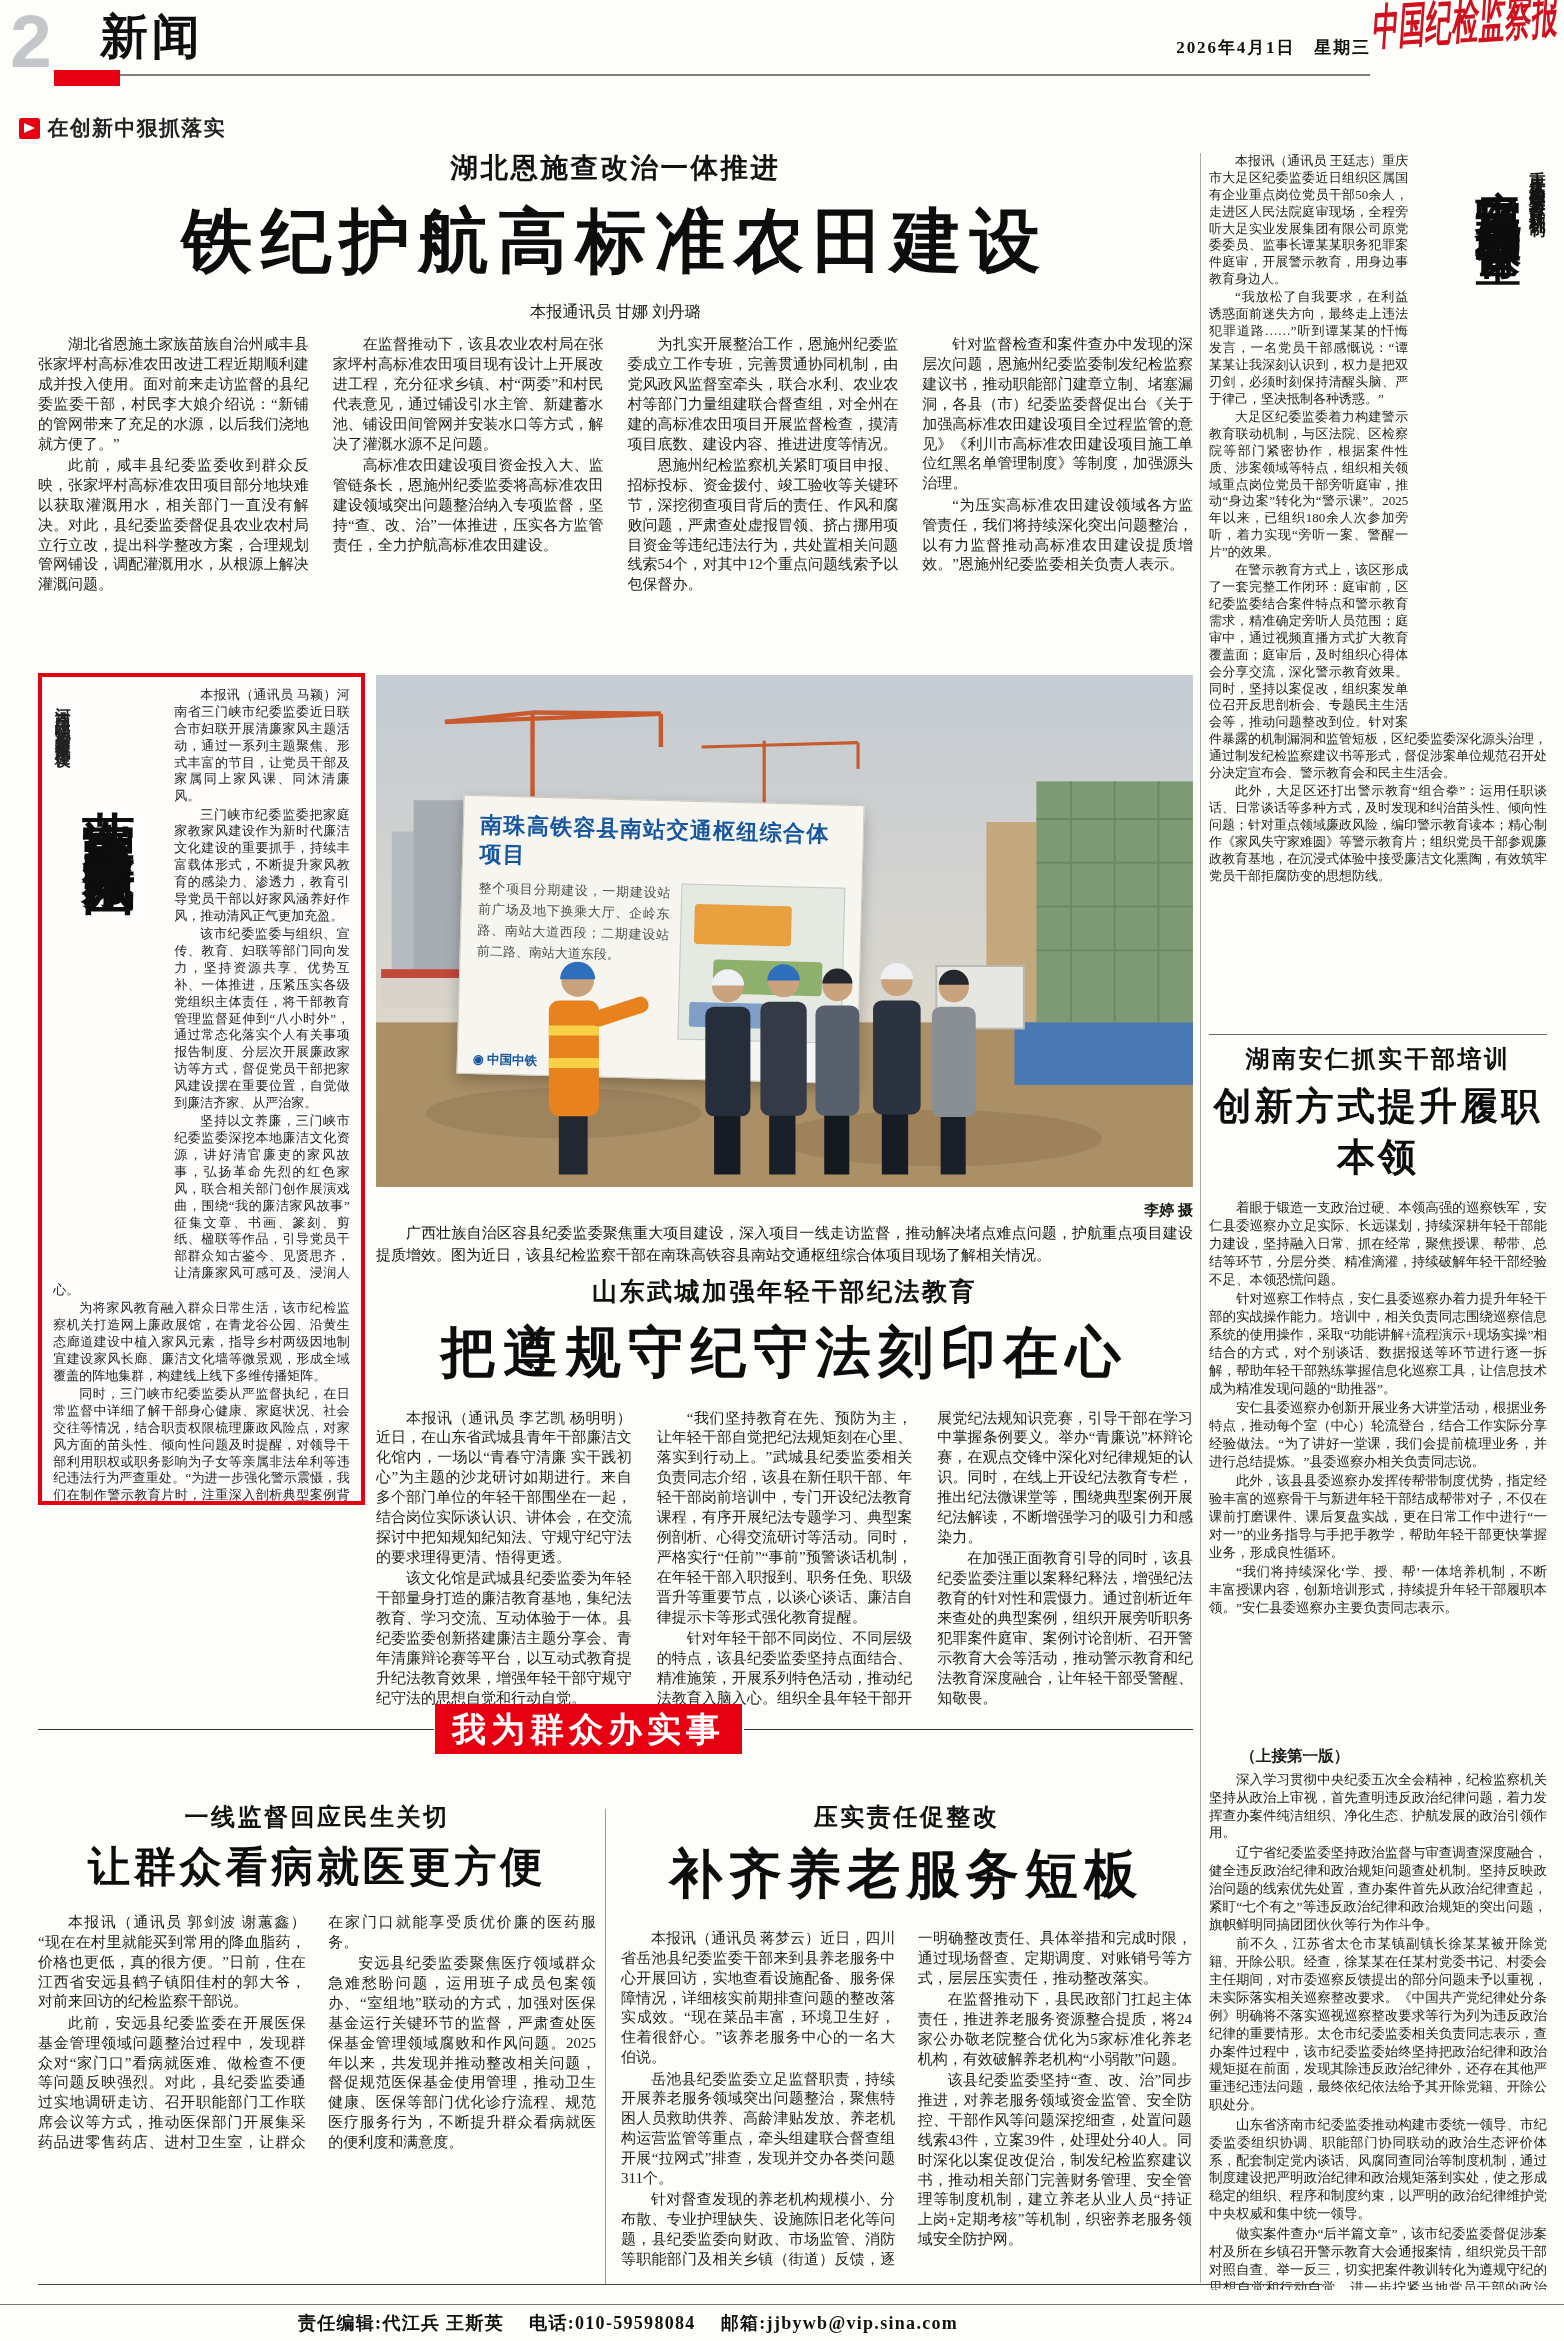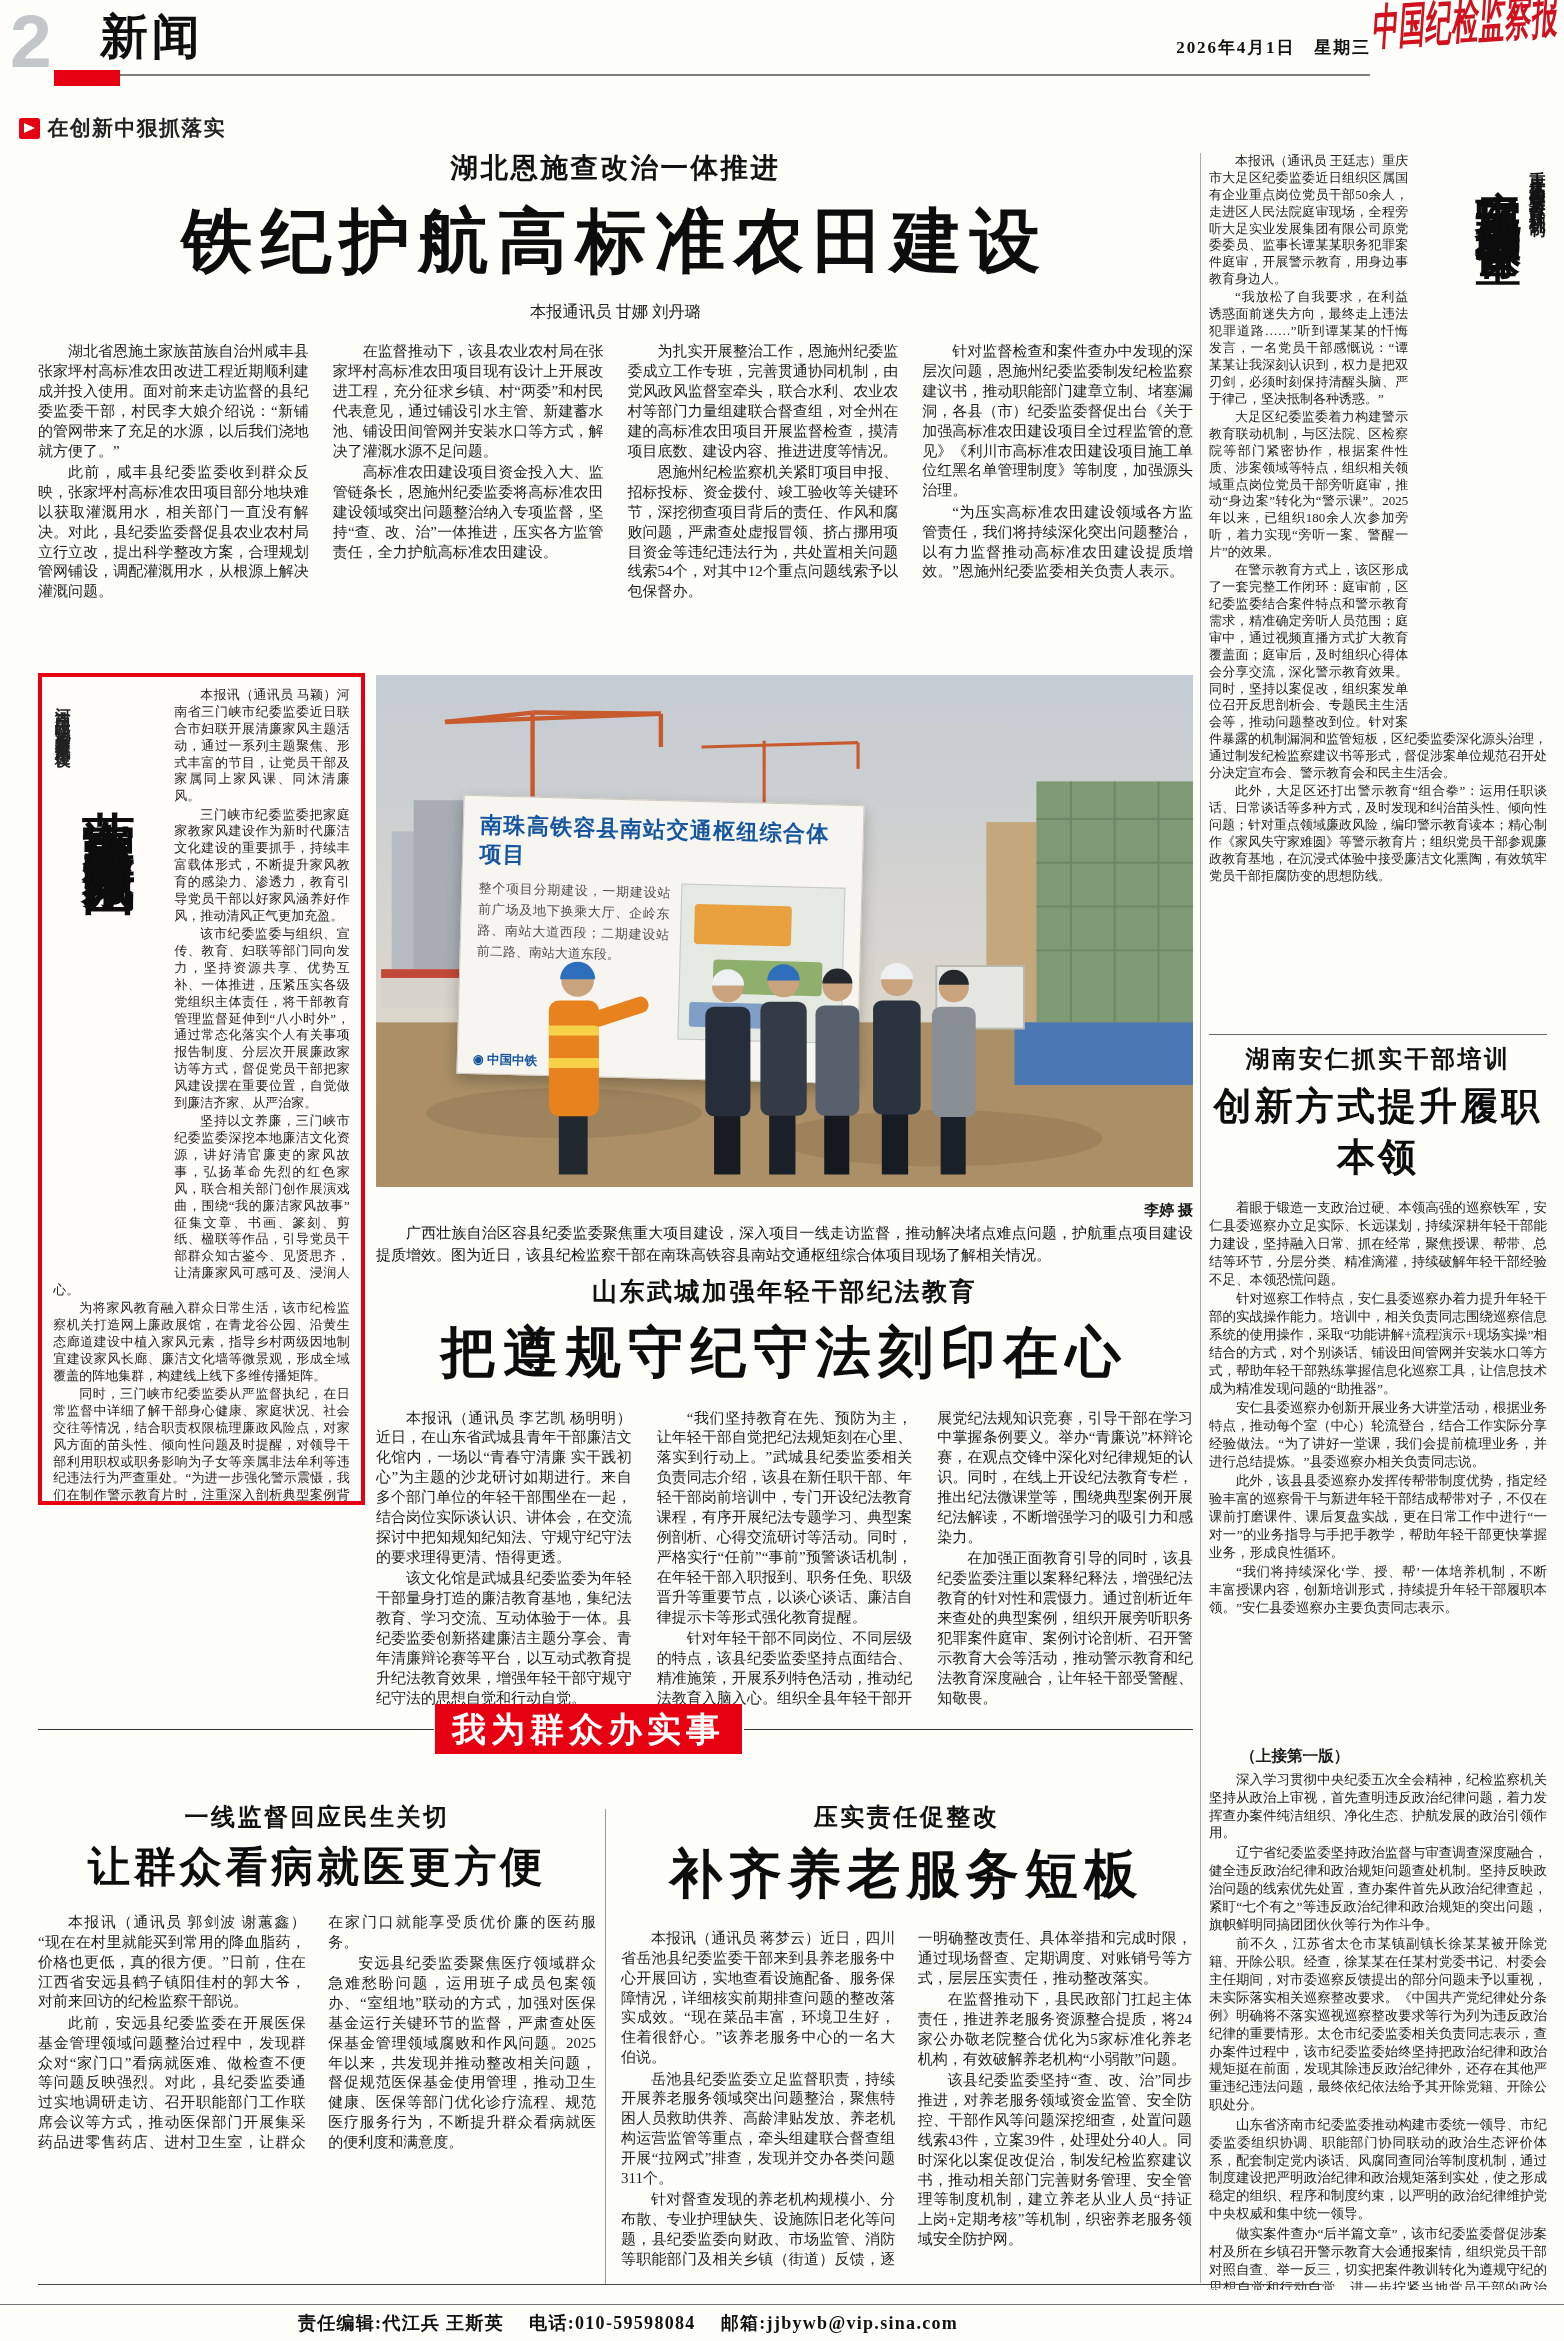--- a/index.html
+++ b/index.html
@@ -30,21 +30,21 @@
   
   .kicker { text-align:center; font:bold 27.5px/1.1 "Liberation Serif",serif; color:#111; letter-spacing:2.5px; }
   .headline { text-align:center; font-weight:900; font-family:"Liberation Serif",serif; color:#0d0d0d; }
   .byline { text-align:center; font:16.3px/1 "Liberation Serif",serif; color:#222; }
   .body-text { font-size:15px; line-height:1.33; color:#1d1d1d; overflow:hidden; }
   .body-text p { margin-bottom:1.3px; }
 
   
   .lead { left:38px; top:153px; width:1155px; }
   .lead .headline { font-size:70px; letter-spacing:8.8px; margin:11.3px 0 15px; }
-  .lead .byline { margin-bottom:22px; }
+  .lead .byline { margin-bottom:15px; }
   .lead .body-text { height:341px; column-count:4; column-gap:24px; }
 
   
   .vsep1 { left:1200px; top:153px; width:1.3px; height:2130px; background:#aaa; }
   .court { left:1209px; top:153px; width:338px; height:876px; overflow:hidden; }
   .court .body-text { font-size:13px; line-height:1.3; }
   .court-float { float:right; width:130px; height:566px; display:flex; flex-direction:row; gap:6.3px; margin-left:8.8px; margin-bottom:6.3px; justify-content:flex-end; }
   .court-headline { writing-mode:vertical-rl; font:900 45px/1.05 "Liberation Serif",serif; letter-spacing:5px; color:#0d0d0d; }
   .court-kicker { writing-mode:vertical-rl; font:bold 16.3px/1.2 "Liberation Sans","DejaVu Sans",sans-serif; letter-spacing:3.8px; color:#141414; padding-top:5px; }
   .rule-anren { left:1209px; top:1034px; width:338px; height:1.3px; background:#666; }
@@ -156,21 +156,21 @@
     </div>
   </div>
 
   <div class="abs rule-anren"></div>
 
   <div class="abs anren">
     <div class="kicker">湖南安仁抓实干部培训</div>
     <div class="headline">创新方式提升履职本领</div>
     <div class="body-text">
       <p>着眼于锻造一支政治过硬、本领高强的巡察铁军，安仁县委巡察办立足实际、长远谋划，持续深耕年轻干部能力建设，坚持融入日常、抓在经常，聚焦授课、帮带、总结等环节，分层分类、精准滴灌，持续破解年轻干部经验不足、本领恐慌问题。</p>
-      <p>针对巡察工作特点，安仁县委巡察办着力提升年轻干部的实战操作能力。培训中，相关负责同志围绕巡察信息系统的使用操作，采取“功能讲解+流程演示+现场实操”相结合的方式，对个别谈话、铺设田间管网并安装水口等方式，帮助年轻干部熟练掌握信息化巡察工具，让信息技术成为精准发现问题的“助推器”。</p>
+      <p>针对巡察工作特点，安仁县委巡察办着力提升年轻干部的实战操作能力。培训中，相关负责同志围绕巡察信息系统的使用操作，采取“功能讲解+流程演示+现场实操”相结合的方式，对个别谈话、数据报送等环节进行逐一拆解，帮助年轻干部熟练掌握信息化巡察工具，让信息技术成为精准发现问题的“助推器”。</p>
       <p>安仁县委巡察办创新开展业务大讲堂活动，根据业务特点，推动每个室（中心）轮流登台，结合工作实际分享经验做法。“为了讲好一堂课，我们会提前梳理业务，并进行总结提炼。”县委巡察办相关负责同志说。</p>
       <p>此外，该县县委巡察办发挥传帮带制度优势，指定经验丰富的巡察骨干与新进年轻干部结成帮带对子，不仅在课前打磨课件、课后复盘实战，更在日常工作中进行“一对一”的业务指导与手把手教学，帮助年轻干部更快掌握业务，形成良性循环。</p>
       <p>“我们将持续深化‘学、授、帮’一体培养机制，不断丰富授课内容，创新培训形式，持续提升年轻干部履职本领。”安仁县委巡察办主要负责同志表示。</p>
     </div>
   </div>
 
   <div class="abs continued">
     <div class="continued-label">（上接第一版）</div>
     <div class="body-text">
       <p>深入学习贯彻中央纪委五次全会精神，纪检监察机关坚持从政治上审视，首先查明违反政治纪律问题，着力发挥查办案件纯洁组织、净化生态、护航发展的政治引领作用。</p>

